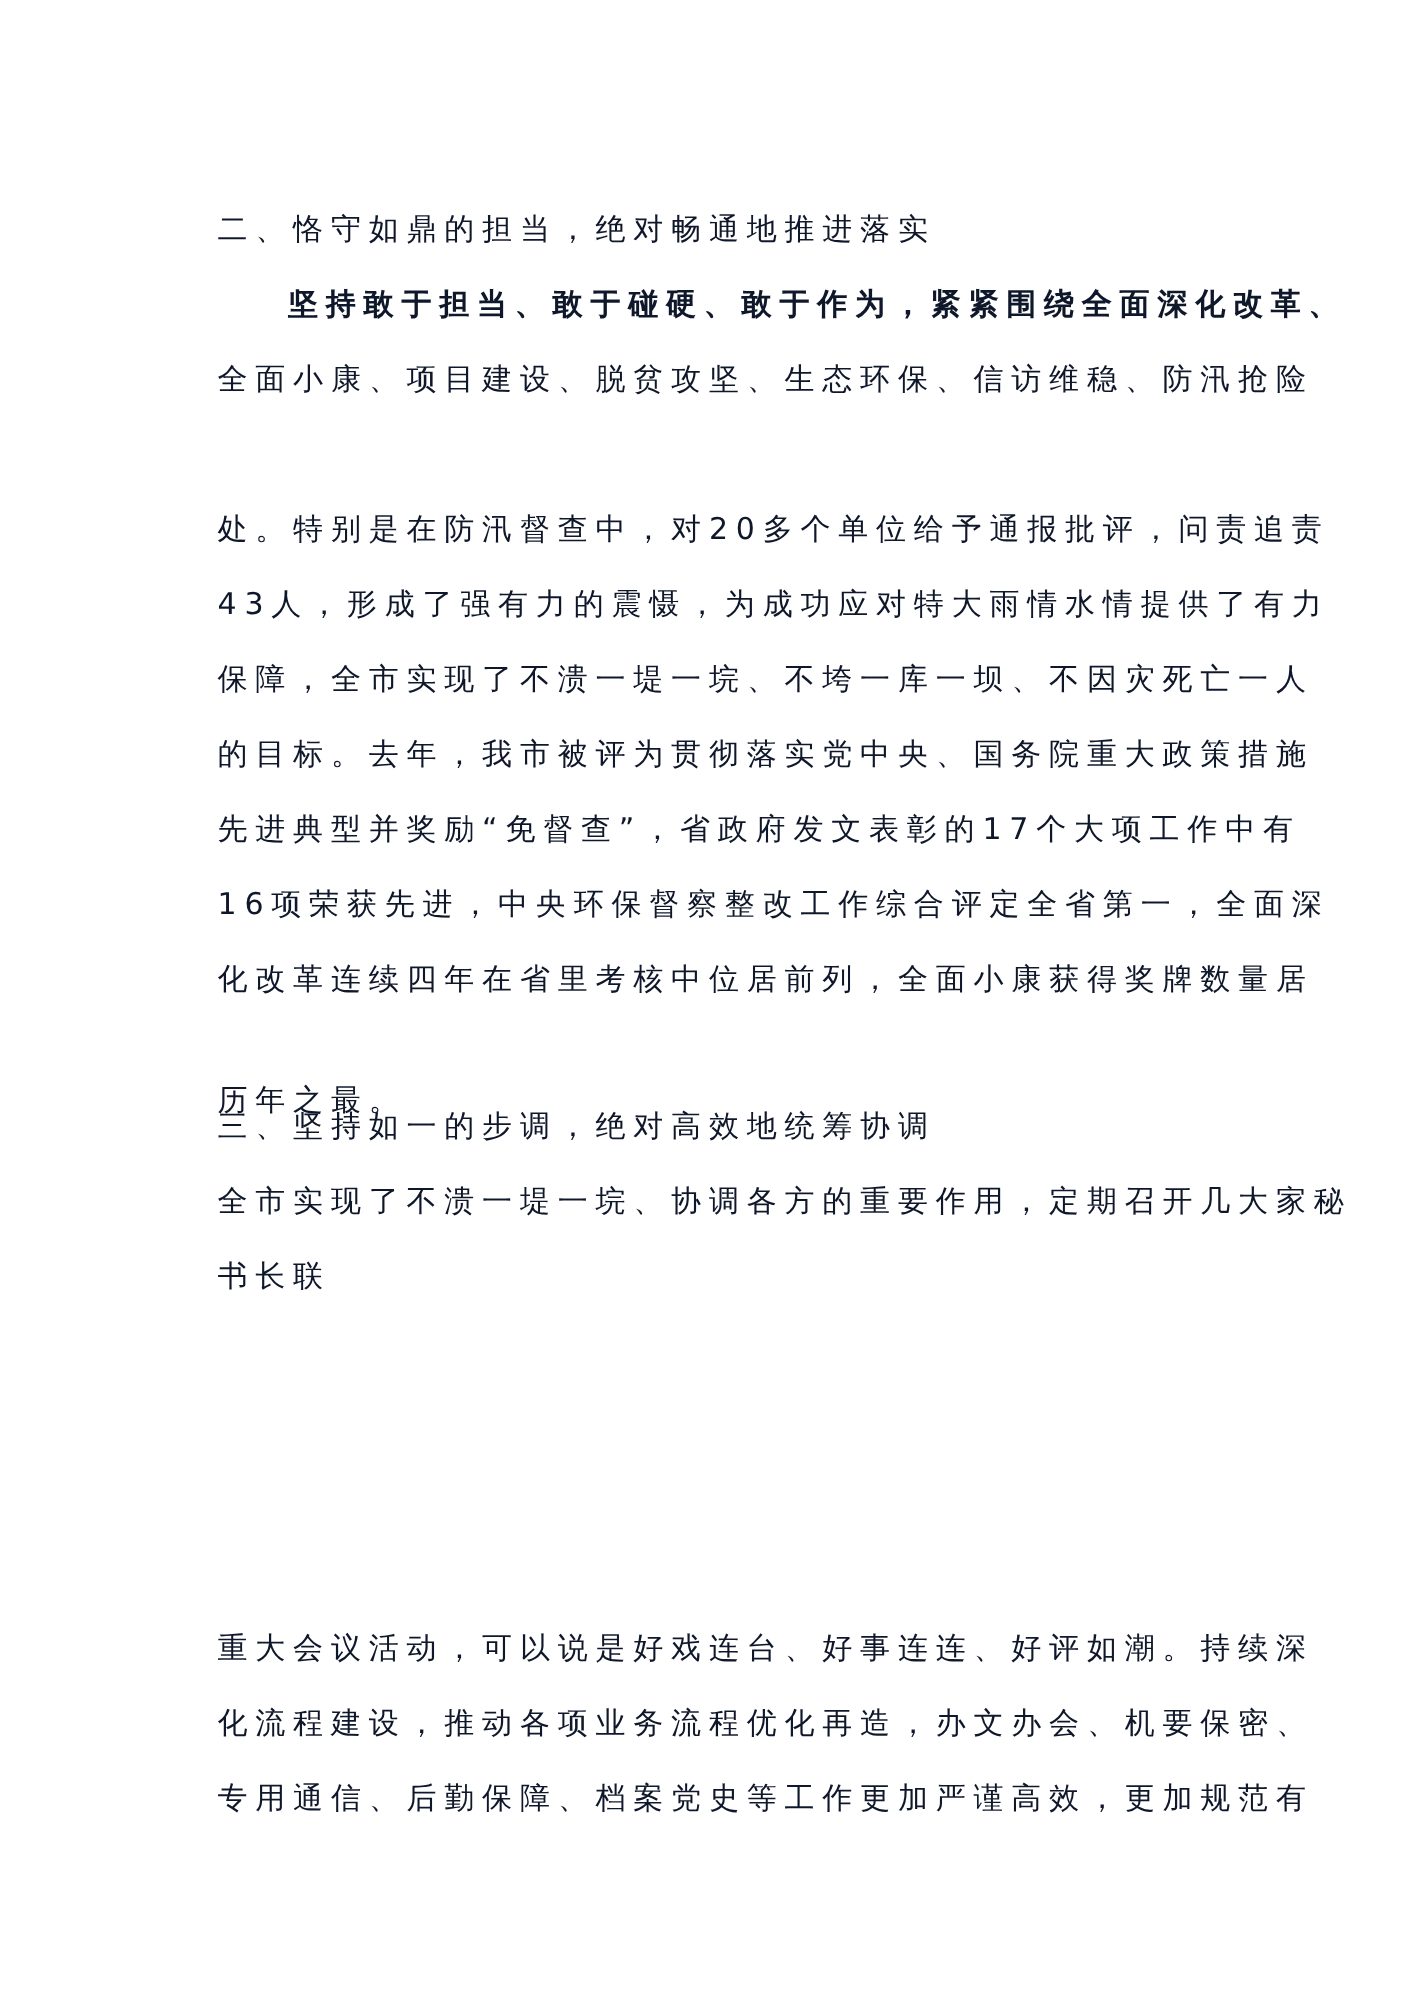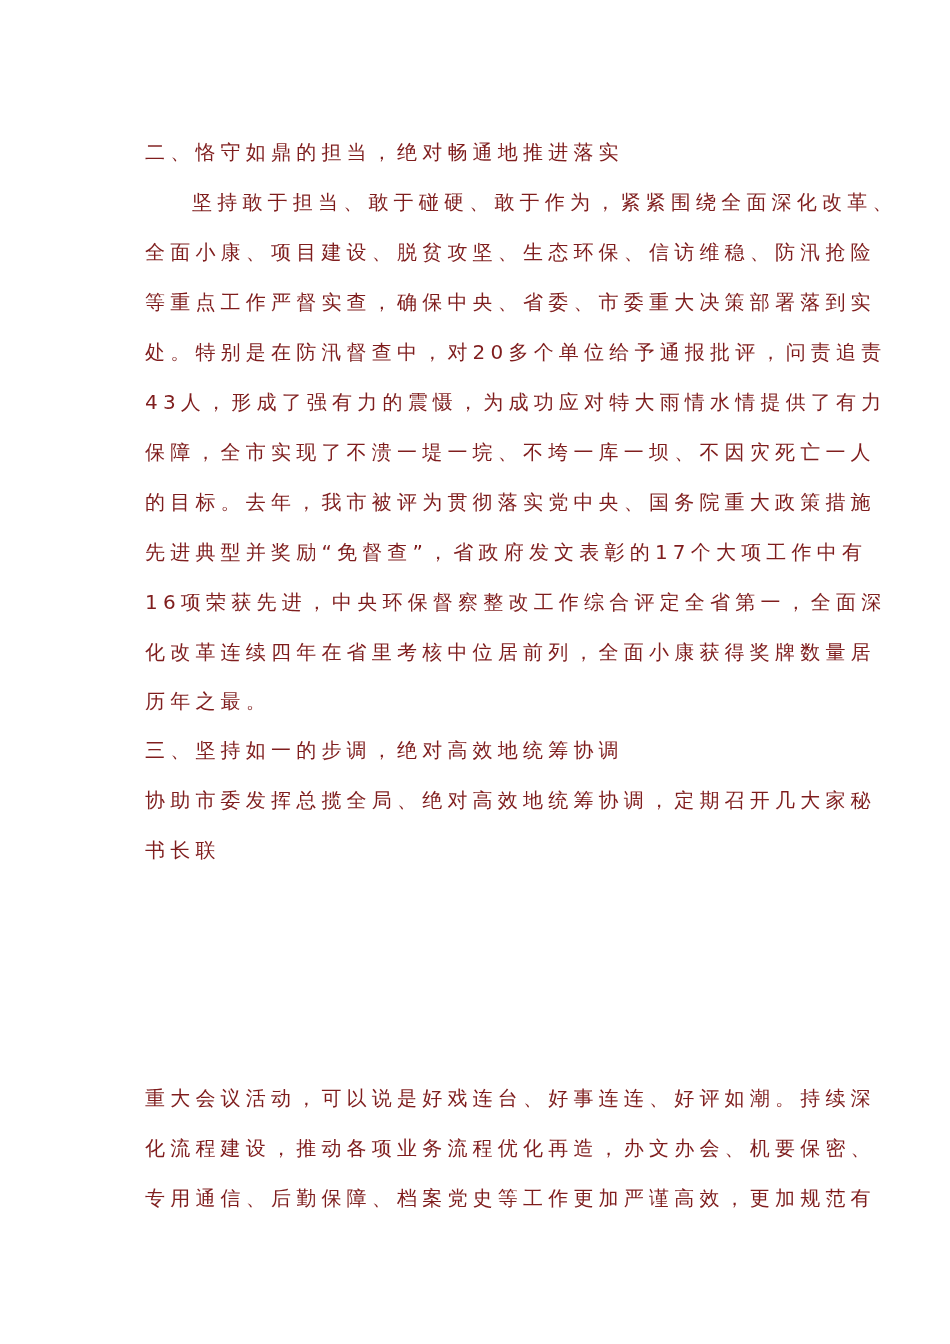--- a/index.html
+++ b/index.html
@@ -23,41 +23,41 @@
     }
     .doc-line {
       position: absolute;
       left: 145px;
       width: 680px;
       white-space: nowrap;
       font-family: "DejaVu Sans", sans-serif;
       font-size: 20px;
       line-height: 24px;
       letter-spacing: 5.2px;
-      color: #7f1d1d;
+      color: #0f172a;
     }
     .doc-line.indent {
       left: 192px;
+      font-weight: bold;
     }
   </style>
 </head>
 <body>
 
 <div class="page">
   <div class="doc-line" style="top:140px">二、恪守如鼎的担当，绝对畅通地推进落实</div>
   <div class="doc-line indent" style="top:190px">坚持敢于担当、敢于碰硬、敢于作为，紧紧围绕全面深化改革、</div>
   <div class="doc-line" style="top:240px">全面小康、项目建设、脱贫攻坚、生态环保、信访维稳、防汛抢险</div>
-  <div class="doc-line" style="top:290px">等重点工作严督实查，确保中央、省委、市委重大决策部署落到实</div>
   <div class="doc-line" style="top:340px">处。特别是在防汛督查中，对20多个单位给予通报批评，问责追责</div>
   <div class="doc-line" style="top:390px">43人，形成了强有力的震慑，为成功应对特大雨情水情提供了有力</div>
   <div class="doc-line" style="top:490px">的目标。去年，我市被评为贯彻落实党中央、国务院重大政策措施</div>
   <div class="doc-line" style="top:440px">保障，全市实现了不溃一堤一垸、不垮一库一坝、不因灾死亡一人</div>
   <div class="doc-line" style="top:540px">先进典型并奖励“免督查”，省政府发文表彰的17个大项工作中有</div>
   <div class="doc-line" style="top:590px">16项荣获先进，中央环保督察整改工作综合评定全省第一，全面深</div>
   <div class="doc-line" style="top:640px">化改革连续四年在省里考核中位居前列，全面小康获得奖牌数量居</div>
-  <div class="doc-line" style="top:689px">历年之最。</div>
+  <div class="doc-line" style="top:721px">历年之最。</div>
   <div class="doc-line" style="top:738px">三、坚持如一的步调，绝对高效地统筹协调</div>
-  <div class="doc-line" style="top:788px">协助市委发挥总揽全局、绝对高效地统筹协调，定期召开几大家秘</div>
+  <div class="doc-line" style="top:788px">全市实现了不溃一堤一垸、协调各方的重要作用，定期召开几大家秘</div>
   <div class="doc-line" style="top:838px">书长联</div>
   <div class="doc-line" style="top:1086px">重大会议活动，可以说是好戏连台、好事连连、好评如潮。持续深</div>
   <div class="doc-line" style="top:1136px">化流程建设，推动各项业务流程优化再造，办文办会、机要保密、</div>
   <div class="doc-line" style="top:1186px">专用通信、后勤保障、档案党史等工作更加严谨高效，更加规范有</div>
 </div>
 
 </body></html>

